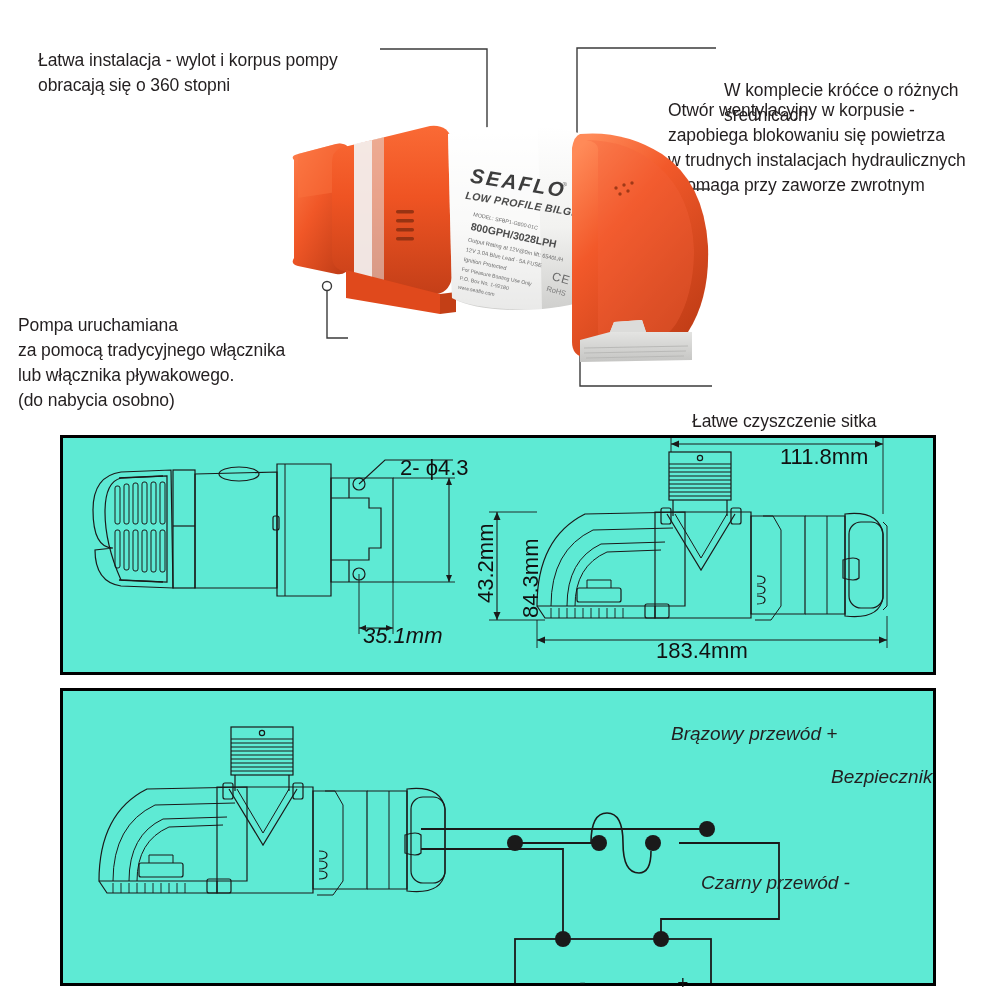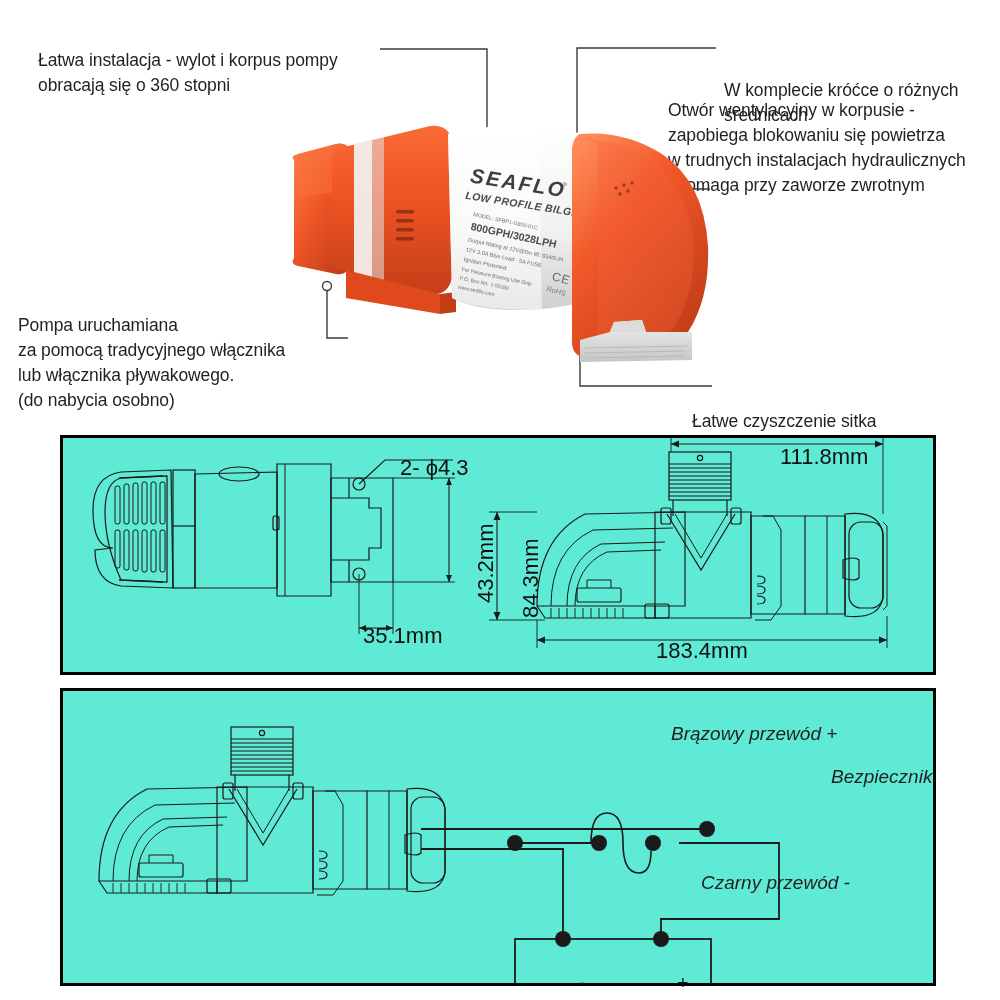--- a/index.html
+++ b/index.html
@@ -360,21 +360,21 @@
 
           <path d="M22 182 L22 210 M372 178 L372 210" stroke-width="0.9"></path>
           <path d="M22 202 L372 202" stroke-width="1.1"></path>
           <path d="M22 202 l8 -3.5 l0 7 z" fill="#1a1a1a" stroke="none"></path>
           <path d="M372 202 l-8 -3.5 l0 7 z" fill="#1a1a1a" stroke="none"></path>
         </g>
       </g>
     </svg>
 
     <div class="dim-text" style="left:337px; top:17px;">2- ϕ4.3</div>
-    <div class="dim-text" style="left:300px; top:185px;">35.1mm</div>
+    <div class="dim-text" style="left:300px; top:185px;font-style:italic;">35.1mm</div>
     <div class="dim-text vertical" style="left:410px; top:165px;">43.2mm</div>
     <div class="dim-text" style="left:717px; top:6px;">111.8mm</div>
     <div class="dim-text vertical" style="left:455px; top:180px;">84.3mm</div>
     <div class="dim-text" style="left:593px; top:200px;">183.4mm</div>
   </div>
 
   <div class="panel" id="panel-wiring">
     <svg viewBox="0 0 870 292" width="870" height="292">
       <g stroke="#1a1a1a" fill="none" stroke-width="1.2">
 

